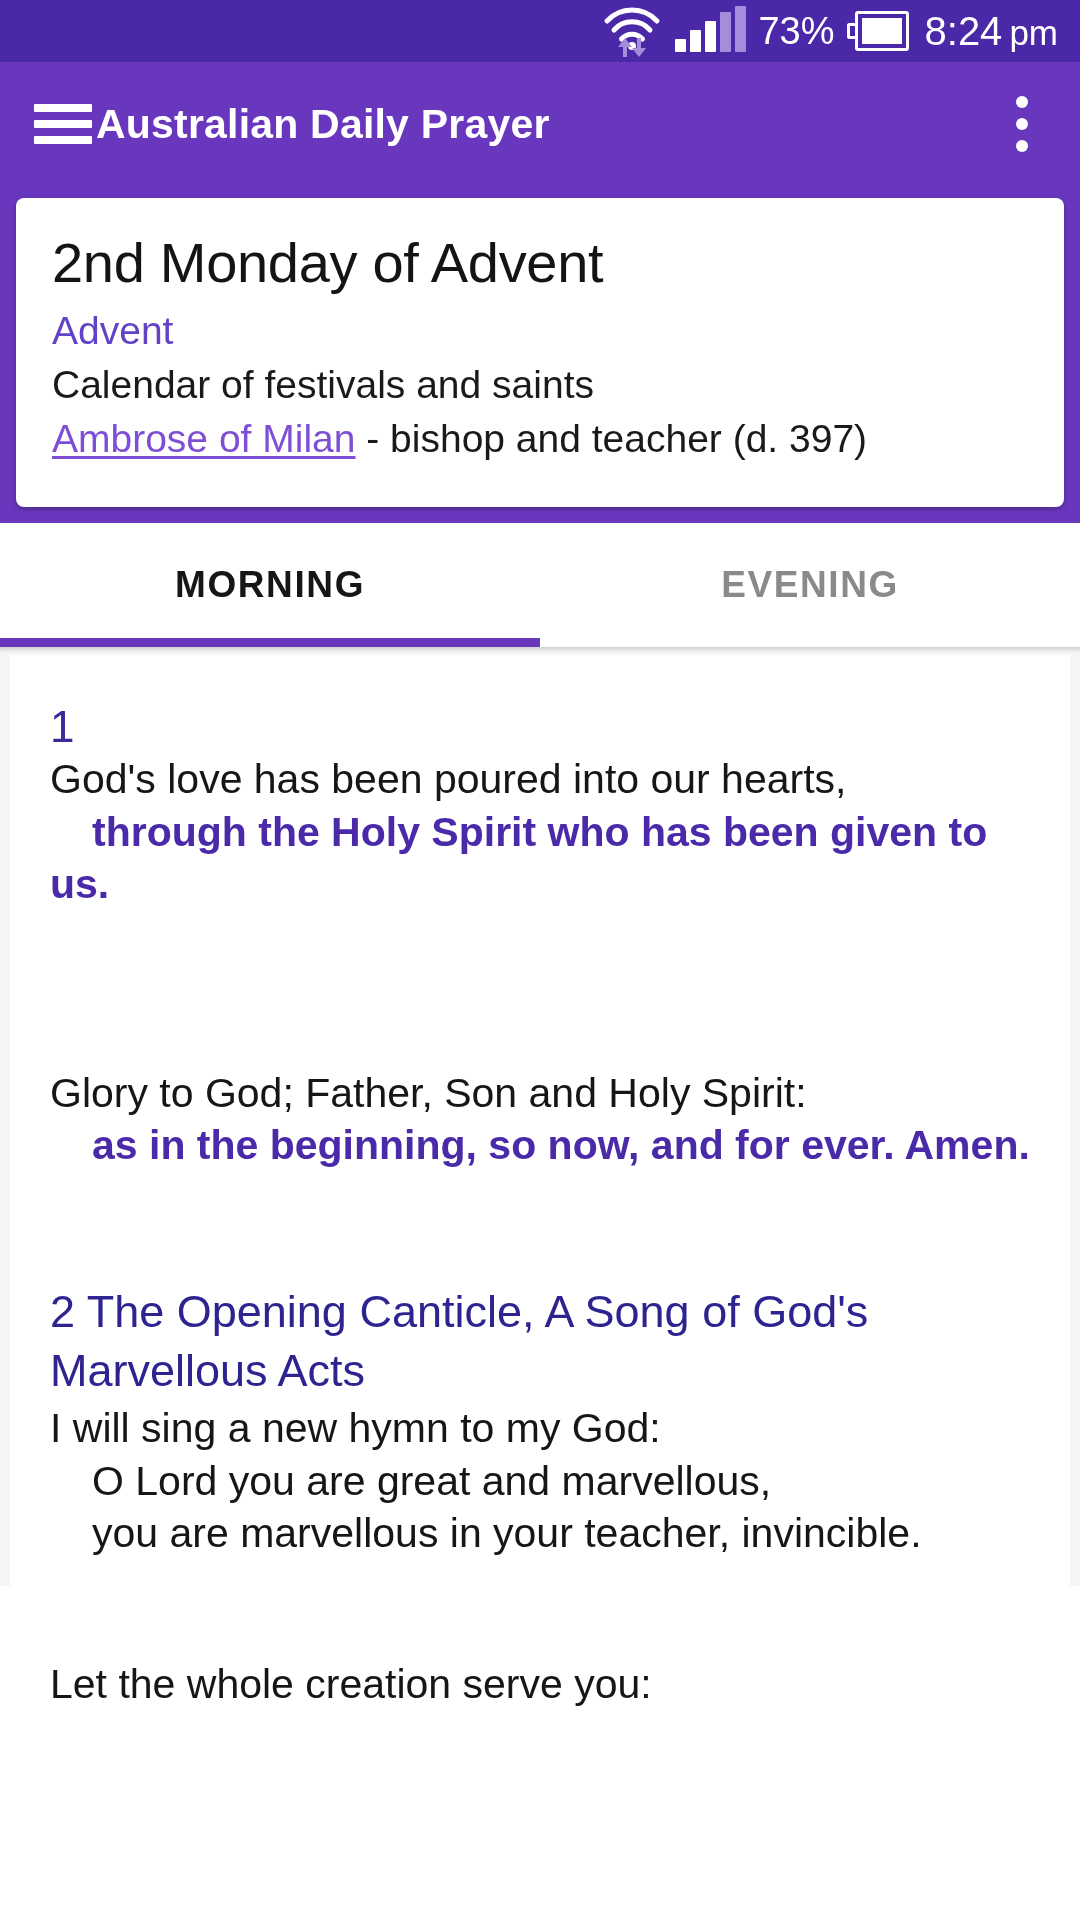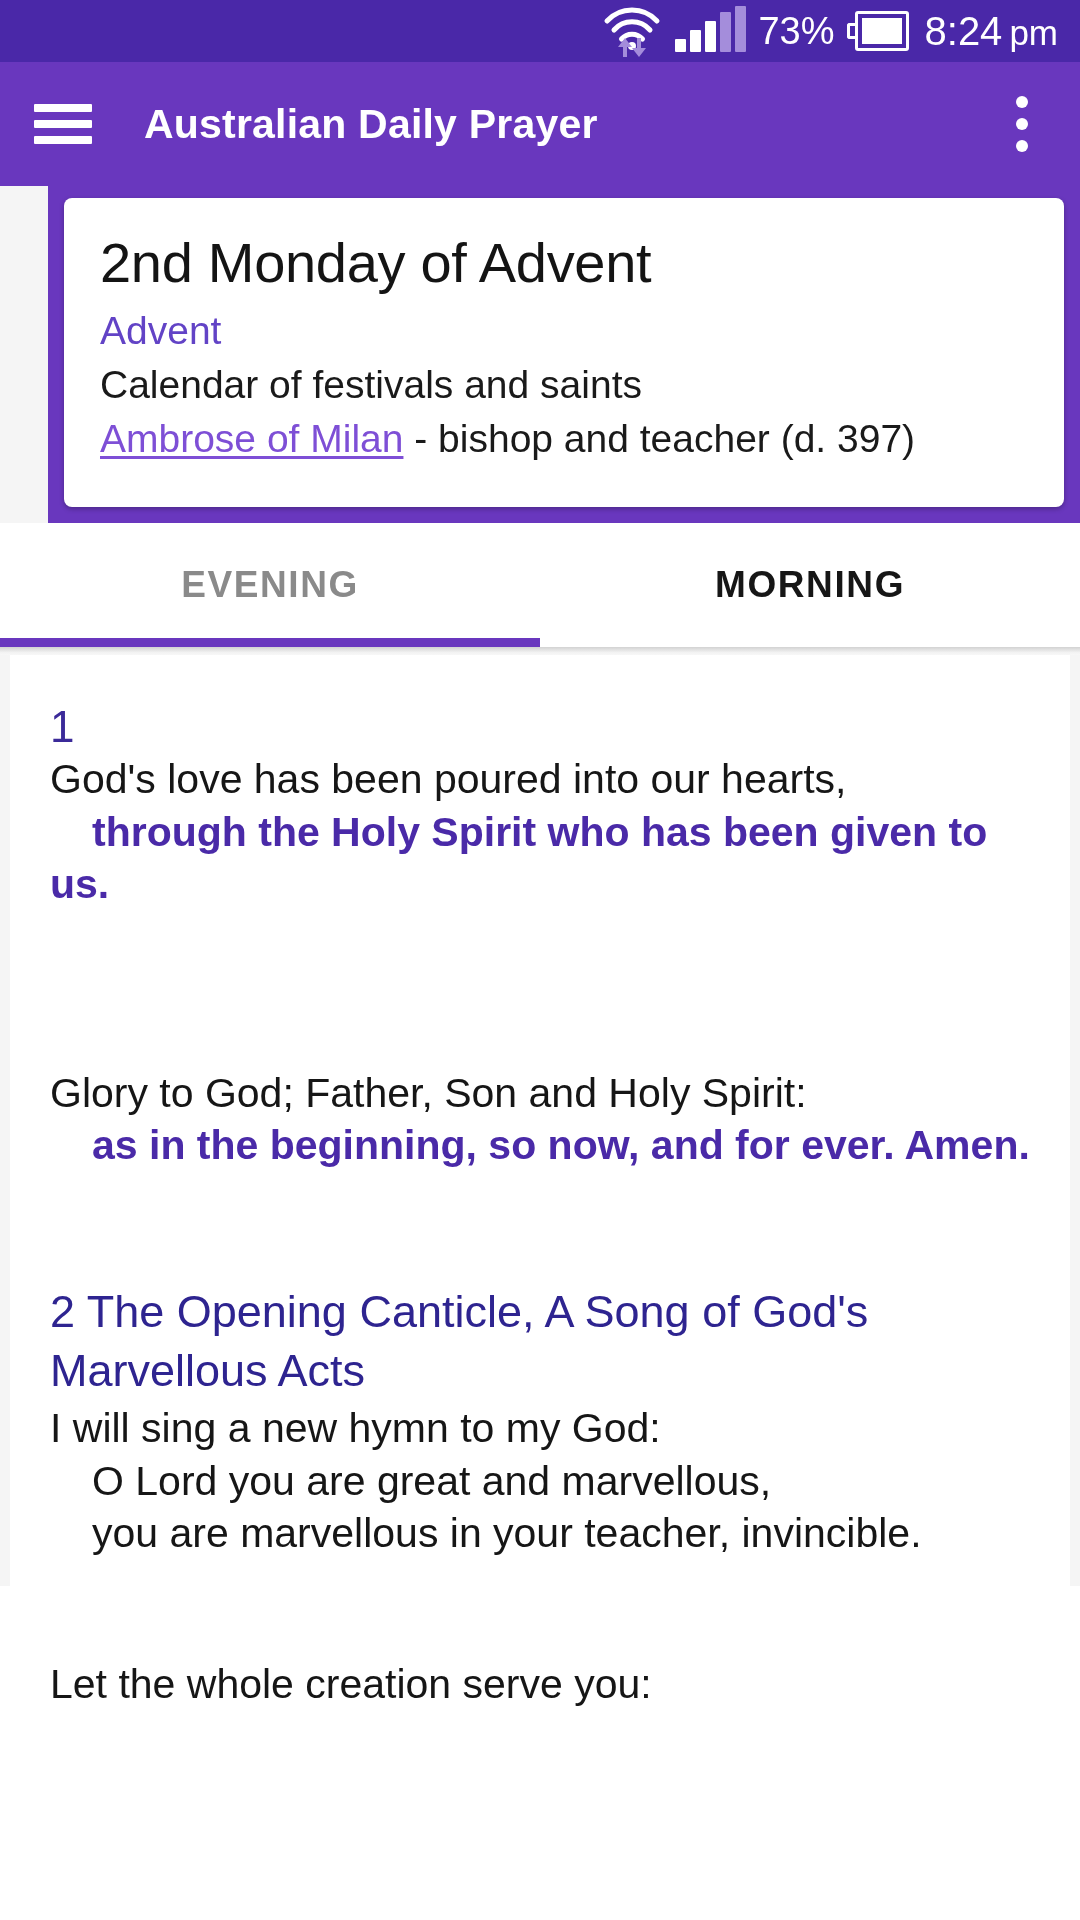--- a/index.html
+++ b/index.html
@@ -41,27 +41,27 @@
   .clock .ampm{ font-size:35px; }
 
   
   .app-bar{
     height:124px; background:#6937be; display:flex; align-items:center;
     padding:0 30px; color:#fff;
   }
   .hamburger{ width:66px; height:52px; display:flex; flex-direction:column;
     justify-content:space-between; padding:6px 4px; cursor:pointer; }
   .hamburger span{ display:block; height:8px; background:#fff; border-radius:1px; }
-  .app-title{ font-size:41px; font-weight:bold; margin-left:48px; letter-spacing:.2px; }
+  .app-title{ font-size:41px; font-weight:bold; letter-spacing:.2px; }
   .overflow{ margin-left:auto; width:56px; height:70px; display:flex; flex-direction:column;
     align-items:center; justify-content:center; gap:10px; cursor:pointer; }
   .overflow i{ width:12px; height:12px; border-radius:50%; background:#fff; display:block; }
 
   
-  .card-wrap{ background:#6937be; padding:12px 16px 16px 16px;margin-left:48px; }
+  .card-wrap{ background:#6937be; padding:12px 16px 16px 16px; }
   .header-card{
     background:#fff; border-radius:8px; padding:34px 36px 46px 36px;
     box-shadow:0 2px 5px rgba(0,0,0,.28);
   }
   .card-title{ font-size:56px; color:#141414; line-height:1.12; letter-spacing:-.3px; }
   .card-season{ font-size:39px; color:#6243c6; margin-top:14px; }
   .card-calendar{ font-size:39px; color:#1a1a1a; margin-top:10px; }
   .card-saint{ font-size:39px; color:#1a1a1a; margin-top:10px; }
   .saint-link{ color:#7e4fd6; text-decoration:underline; text-underline-offset:4px; }
 
@@ -157,22 +157,22 @@
       <div class="card-title">2nd Monday of Advent</div>
       <div class="card-season">Advent</div>
       <div class="card-calendar">Calendar of festivals and saints</div>
       <div class="card-saint">
         <span class="saint-link">Ambrose of Milan</span><span> - bishop and teacher (d. 397)</span>
       </div>
     </div>
   </div>
 
   <div class="tabs">
+    <div class="tab active">MORNING</div>
     <div class="tab inactive">EVENING</div>
-    <div class="tab active">MORNING</div>
     <div class="tab-indicator"></div>
   </div>
   <div class="tab-shadow"></div>
 
   <div class="content">
 
     <div class="sec-num">1</div>
     <div class="line plain">God's love has been poured into our hearts,</div>
     <div class="line resp">through the Holy Spirit who has been given to us.</div>
 

